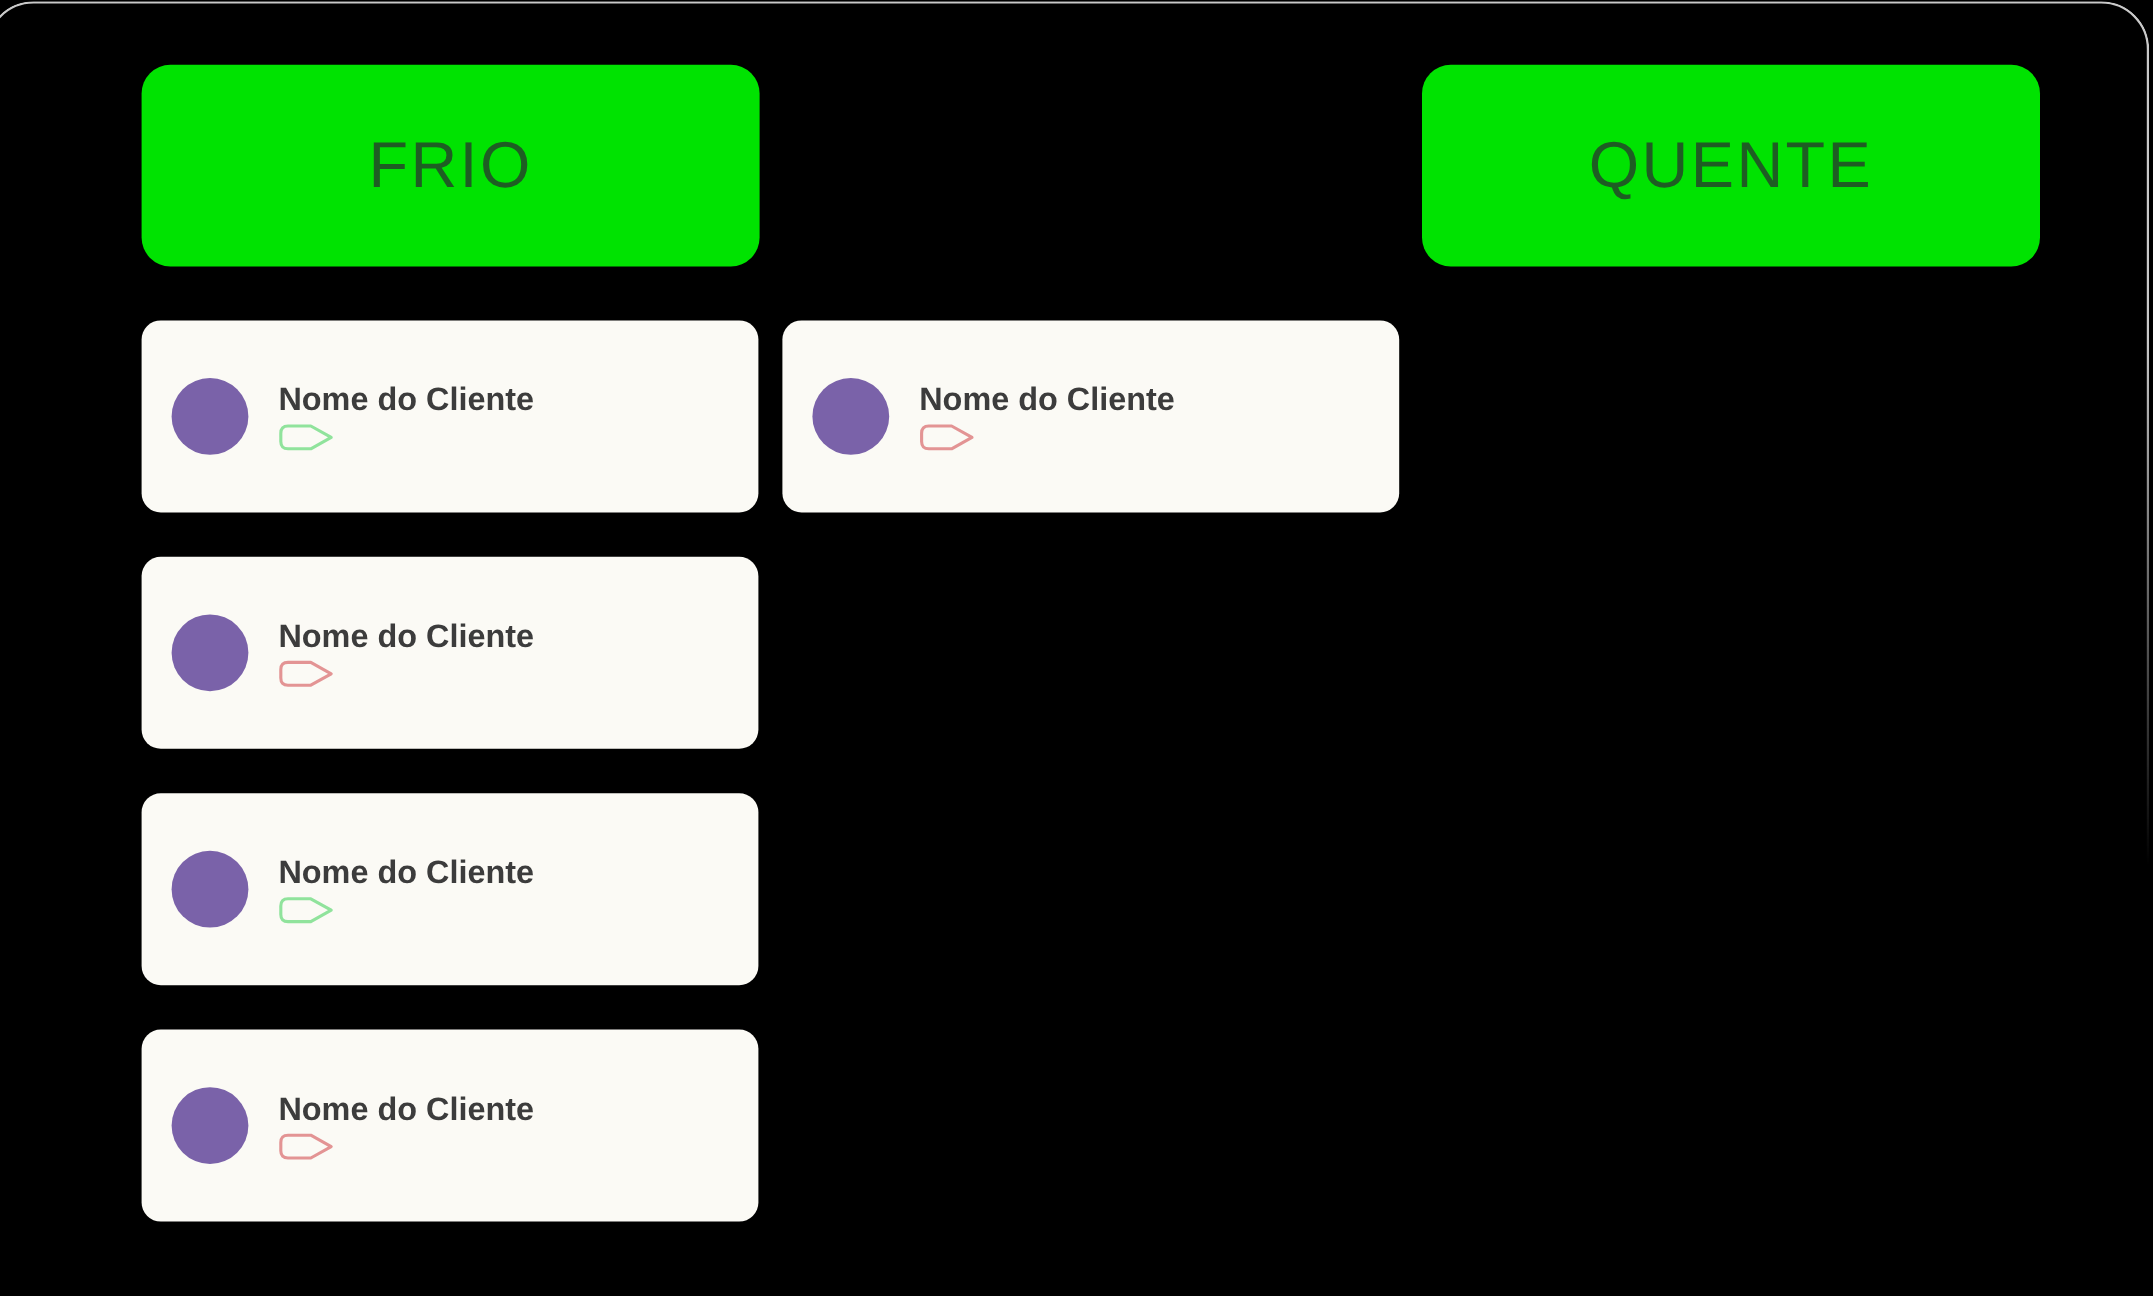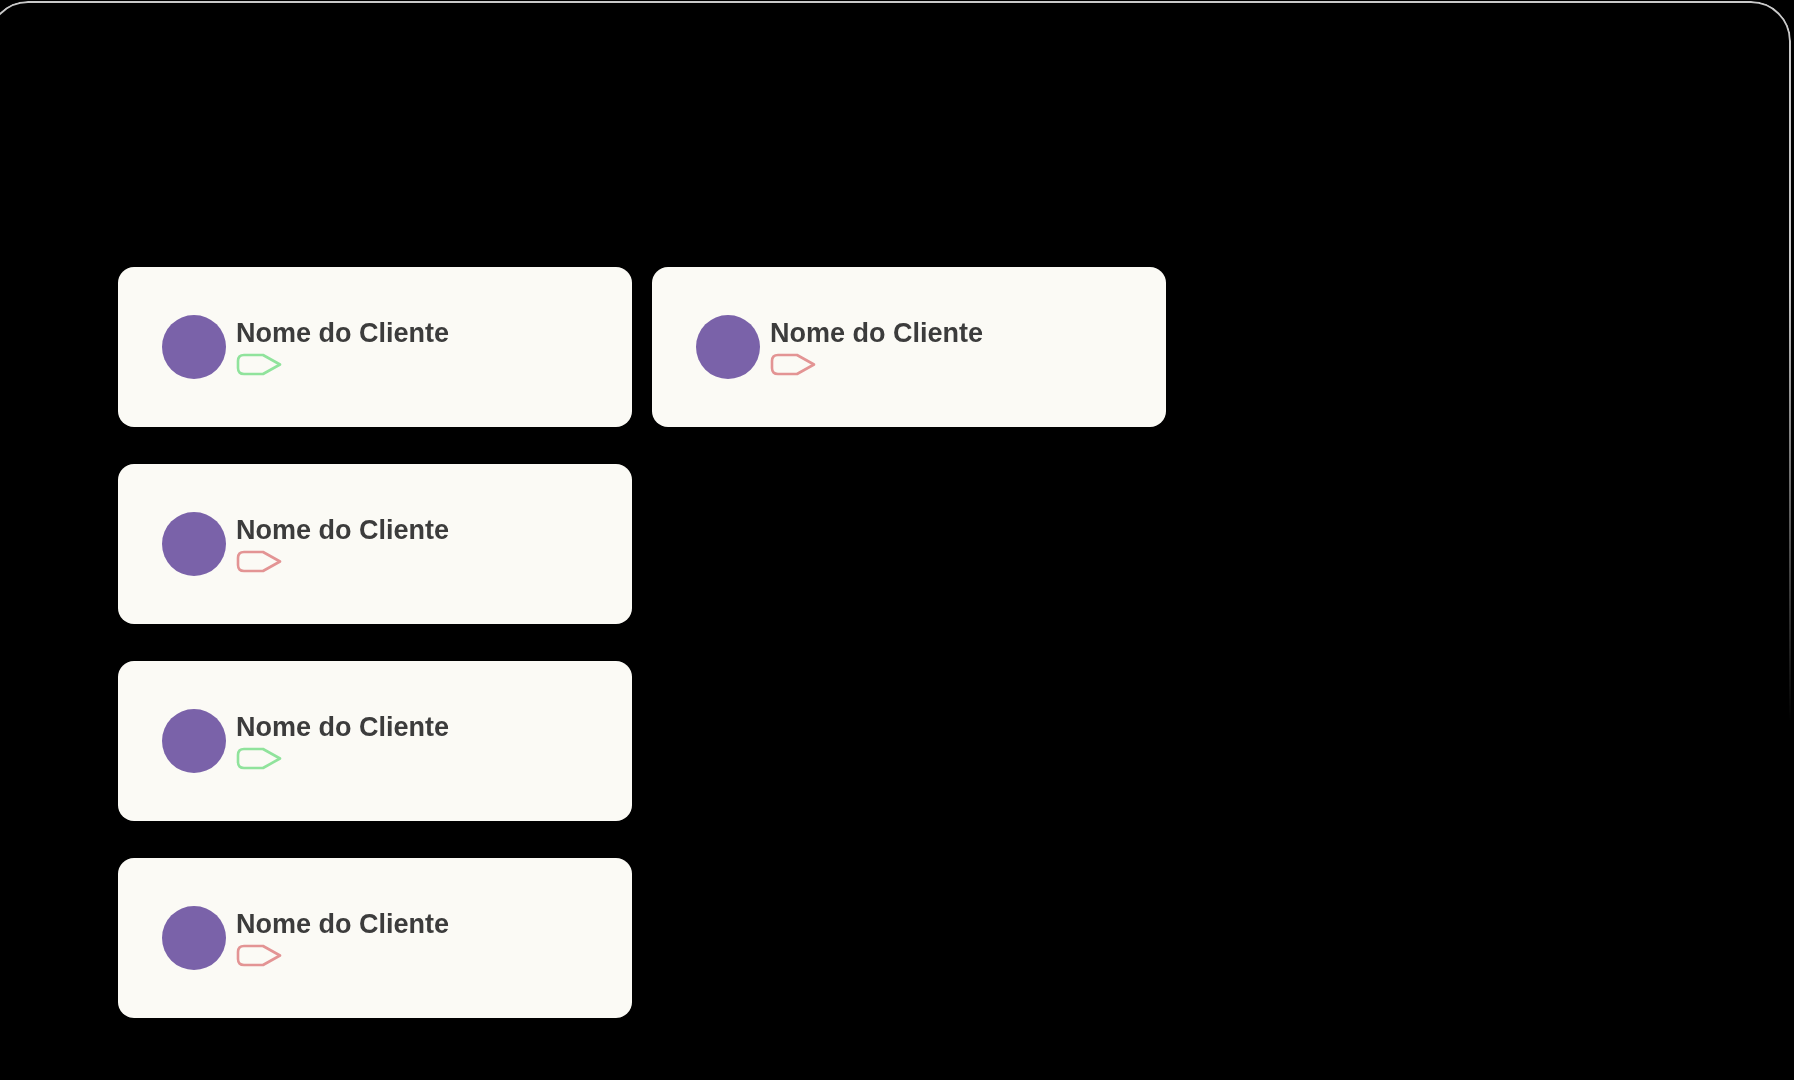--- a/index.html
+++ b/index.html
@@ -29,21 +29,21 @@
     font-size:54px;font-weight:400;letter-spacing:2px;
     color:var(--header-text,#1e5d23);cursor:pointer;
   }
   .cards{
     position:absolute;left:0;top:267px;width:514px;
     display:flex;flex-direction:column;gap:37px;
   }
   .card{
     width:514px;height:160px;background:var(--card-bg,#fbfaf5);
     border-radius:16px;display:flex;align-items:center;
-    padding-left:44px;box-sizing:border-box;gap:10px;
+    padding-left:25px;box-sizing:border-box;gap:25px;
   }
   .avatar{
     width:64px;height:64px;border-radius:50%;
     background:var(--avatar,#7a62a9);flex:0 0 auto;
   }
   .card-body{display:flex;flex-direction:column;gap:5px;}
   .client-name{
     font-size:27px;font-weight:700;line-height:30px;
     color:var(--name-text,#3c3c3c);
   }
@@ -51,20 +51,21 @@
   .tag-icon path{fill:none;stroke-width:2.6;stroke-linejoin:round;}
   .tag-green path{stroke:var(--tag-green,#90e39c);}
   .tag-red path{stroke:var(--tag-red,#e39494);}
 </style>
 </head>
 <body>
 
 <div class="stage">
   <div class="board">
   <div class="column">
+    <button class="column-header">FRIO</button>
     <div class="cards">
   <div class="card">
     <span class="avatar"></span>
     <span class="card-body">
       <span class="client-name">Nome do Cliente</span>
       <svg class="tag-icon tag-green" viewBox="0 0 46 23" xmlns="http://www.w3.org/2000/svg">
         <path d="M8 2 H27 L44 11.5 L27 21 H8 Q2 21 2 15 V8 Q2 2 8 2 Z"></path>
       </svg>
     </span>
   </div>
@@ -108,15 +109,19 @@
     <span class="card-body">
       <span class="client-name">Nome do Cliente</span>
       <svg class="tag-icon tag-red" viewBox="0 0 46 23" xmlns="http://www.w3.org/2000/svg">
         <path d="M8 2 H27 L44 11.5 L27 21 H8 Q2 21 2 15 V8 Q2 2 8 2 Z"></path>
       </svg>
     </span>
   </div>
 </div>
   </div>
 
+  <div class="column">
+    <button class="column-header">QUENTE</button>
+    <div class="cards"></div>
+  </div>
 </div>
   <div class="window-frame"></div>
 </div>
 
 </body></html>

